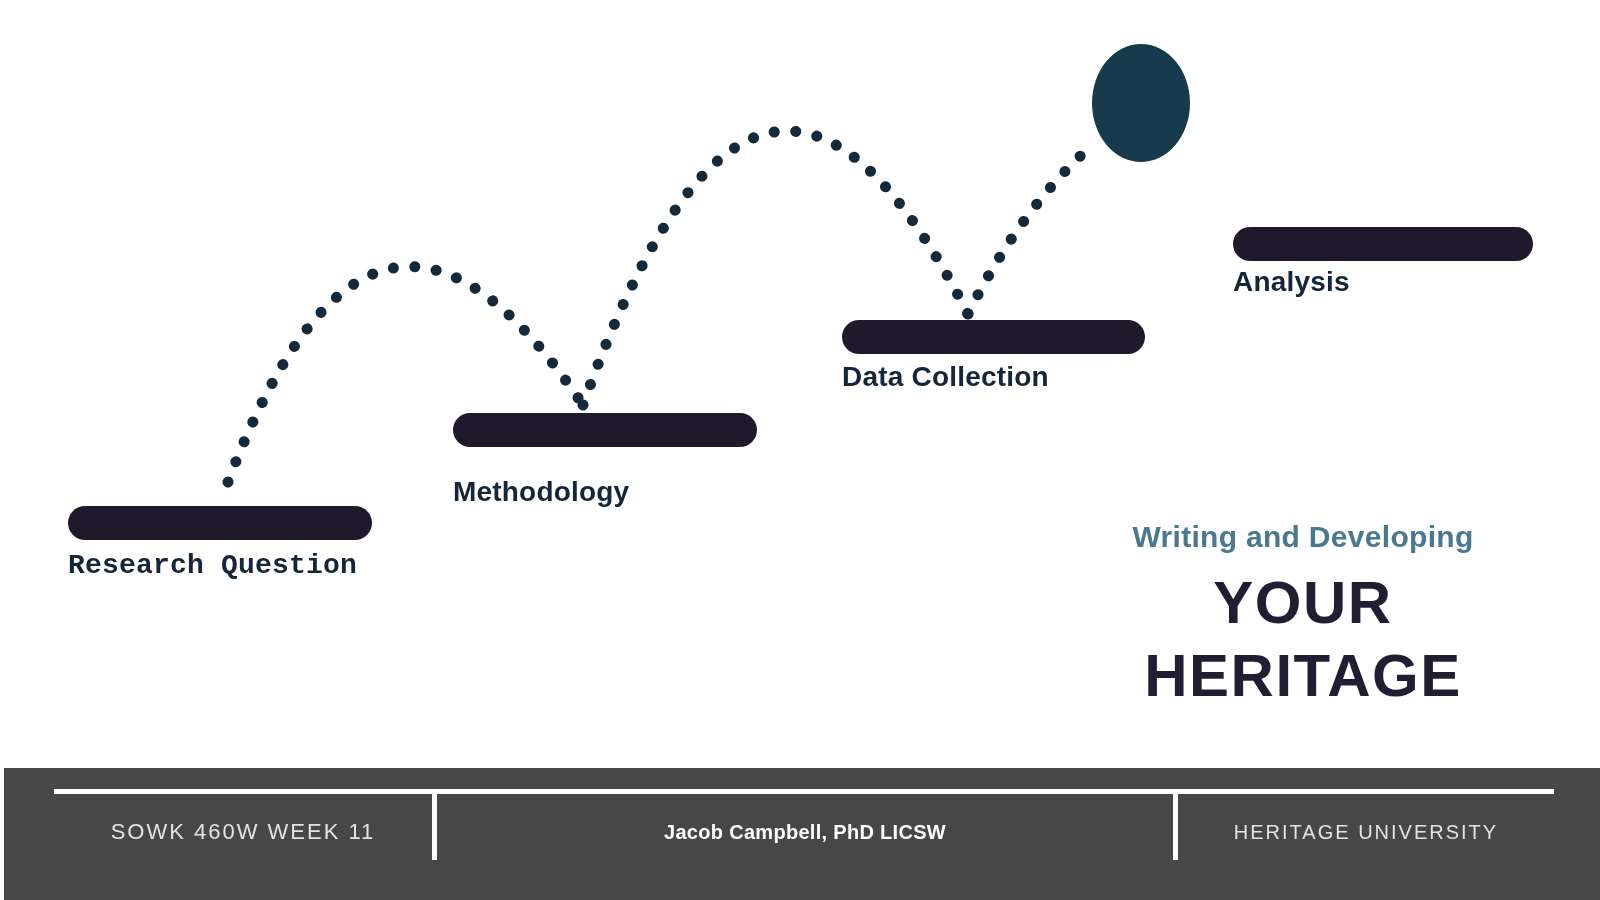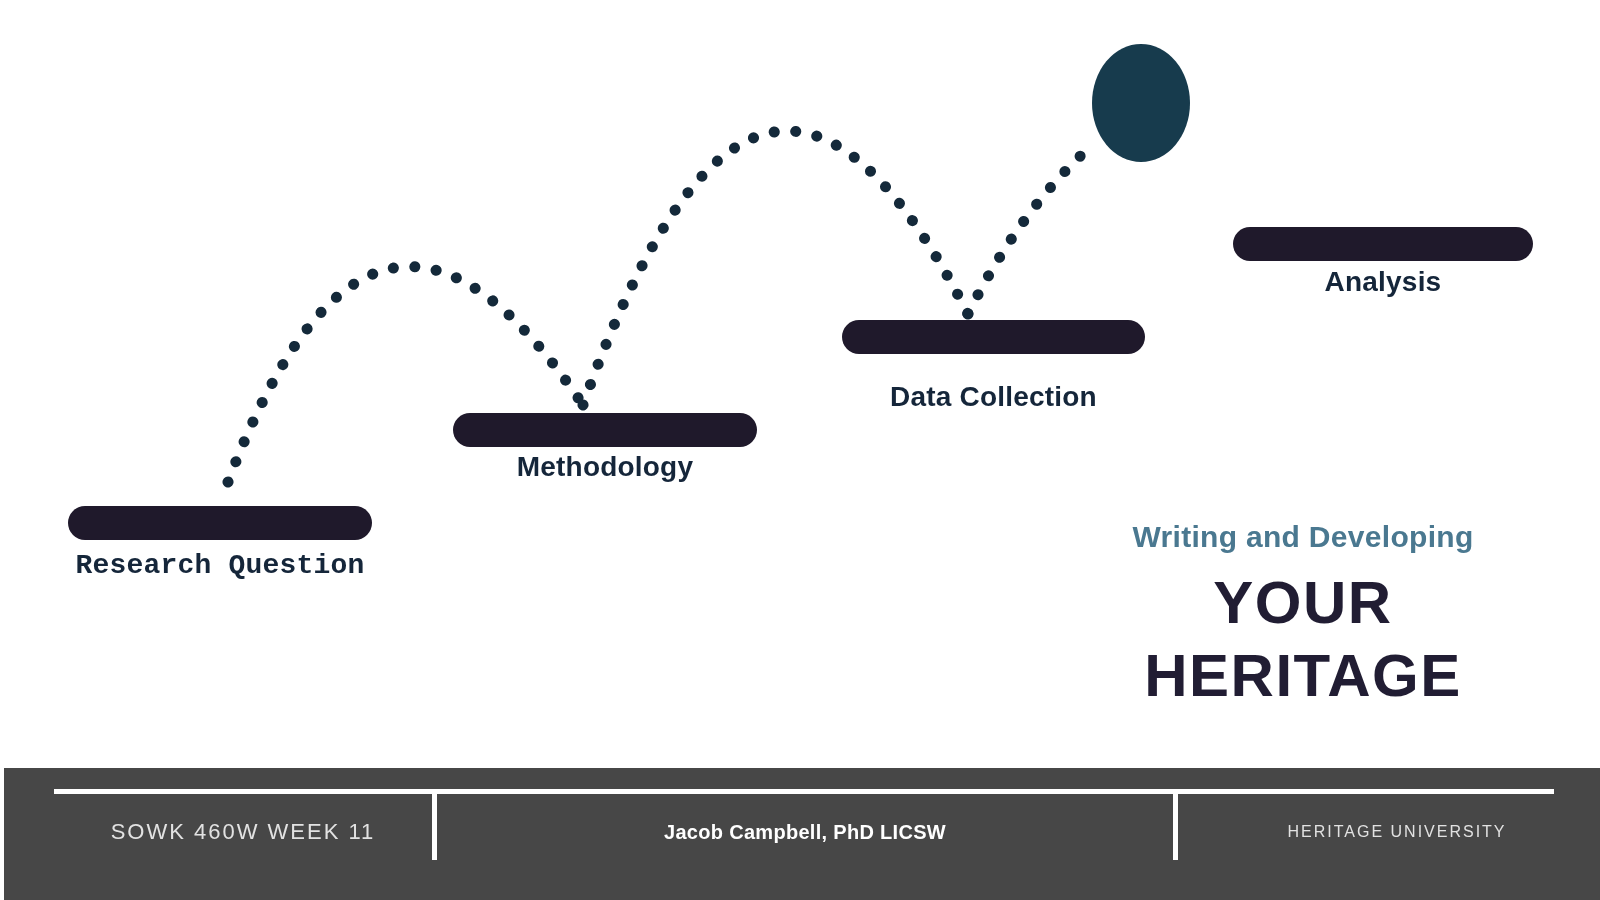--- a/index.html
+++ b/index.html
@@ -12,21 +12,20 @@
   }
   .arc-layer{position:absolute;left:0;top:0;width:1600px;height:900px;}
   .step-bar{
     position:absolute;
     height:34px;
     background:#1F192B;
     border-radius:17px;
   }
   .step-label{
     position:absolute;
-    text-align:center;
     font-weight:bold;
     font-size:28px;
     letter-spacing:.2px;
     color:#15263A;
     white-space:nowrap;
   }
   .title-block{
     position:absolute;
     left:1100px;top:496px;width:406px;
     text-align:center;
@@ -64,44 +63,44 @@
   .footer-divider.d1{left:428px;}
   .footer-divider.d2{left:1169px;}
   .footer-cell{
     position:absolute;
     top:44px;height:40px;
     display:flex;align-items:center;justify-content:center;
     white-space:nowrap;
   }
   .footer-cell.left{left:50px;width:378px;font-size:22px;letter-spacing:2px;color:#E2E2E2;}
   .footer-cell.center{left:433px;width:736px;font-size:20px;font-weight:bold;color:#FFFFFF;letter-spacing:.3px;}
-  .footer-cell.right{left:1174px;width:376px;font-size:16px;letter-spacing:2px;color:#E2E2E2;padding-left:31px;}
+  .footer-cell.right{left:1174px;width:376px;font-size:20px;letter-spacing:2px;color:#E2E2E2;}
 </style>
 </head>
 <body>
 
 <div class="slide">
 
   <svg class="arc-layer" viewBox="0 0 1600 900" xmlns="http://www.w3.org/2000/svg">
     <g fill="none" stroke="#14293A" stroke-width="11" stroke-linecap="round">
       <path d="M 228 482 Q 374 94 583 405" stroke-dasharray="0.1 21.5"></path>
       <path d="M 583 405 Q 760 -93 968 314" stroke-dasharray="0.1 21.5"></path>
       <path d="M 968 314 Q 1020 210 1090 147" stroke-dasharray="0.1 21.5"></path>
     </g>
     <ellipse cx="1141" cy="103" rx="49" ry="59" fill="#173B4D"></ellipse>
   </svg>
 
   <div class="step-bar" style="left:68px;top:506px;width:304px;"></div>
   <div class="step-label" style="left:68px;top:550px;width:304px;font-family:Liberation Mono, monospace;">Research Question</div>
 
   <div class="step-bar" style="left:453px;top:413px;width:304px;"></div>
-  <div class="step-label" style="left:453px;top:451px;width:304px;">Methodology</div>
+  <div class="step-label" style="left:453px;top:476px;width:304px;">Methodology</div>
 
   <div class="step-bar" style="left:842px;top:320px;width:303px;"></div>
-  <div class="step-label" style="left:842px;top:381px;width:303px;">Data Collection</div>
+  <div class="step-label" style="left:842px;top:361px;width:303px;">Data Collection</div>
 
   <div class="step-bar" style="left:1233px;top:227px;width:300px;"></div>
   <div class="step-label" style="left:1233px;top:266px;width:300px;">Analysis</div>
 
   <div class="title-block">
     <div class="title-kicker">Writing and Developing</div>
     <div class="title-line">YOUR</div>
     <div class="title-line">HERITAGE</div>
   </div>
 

